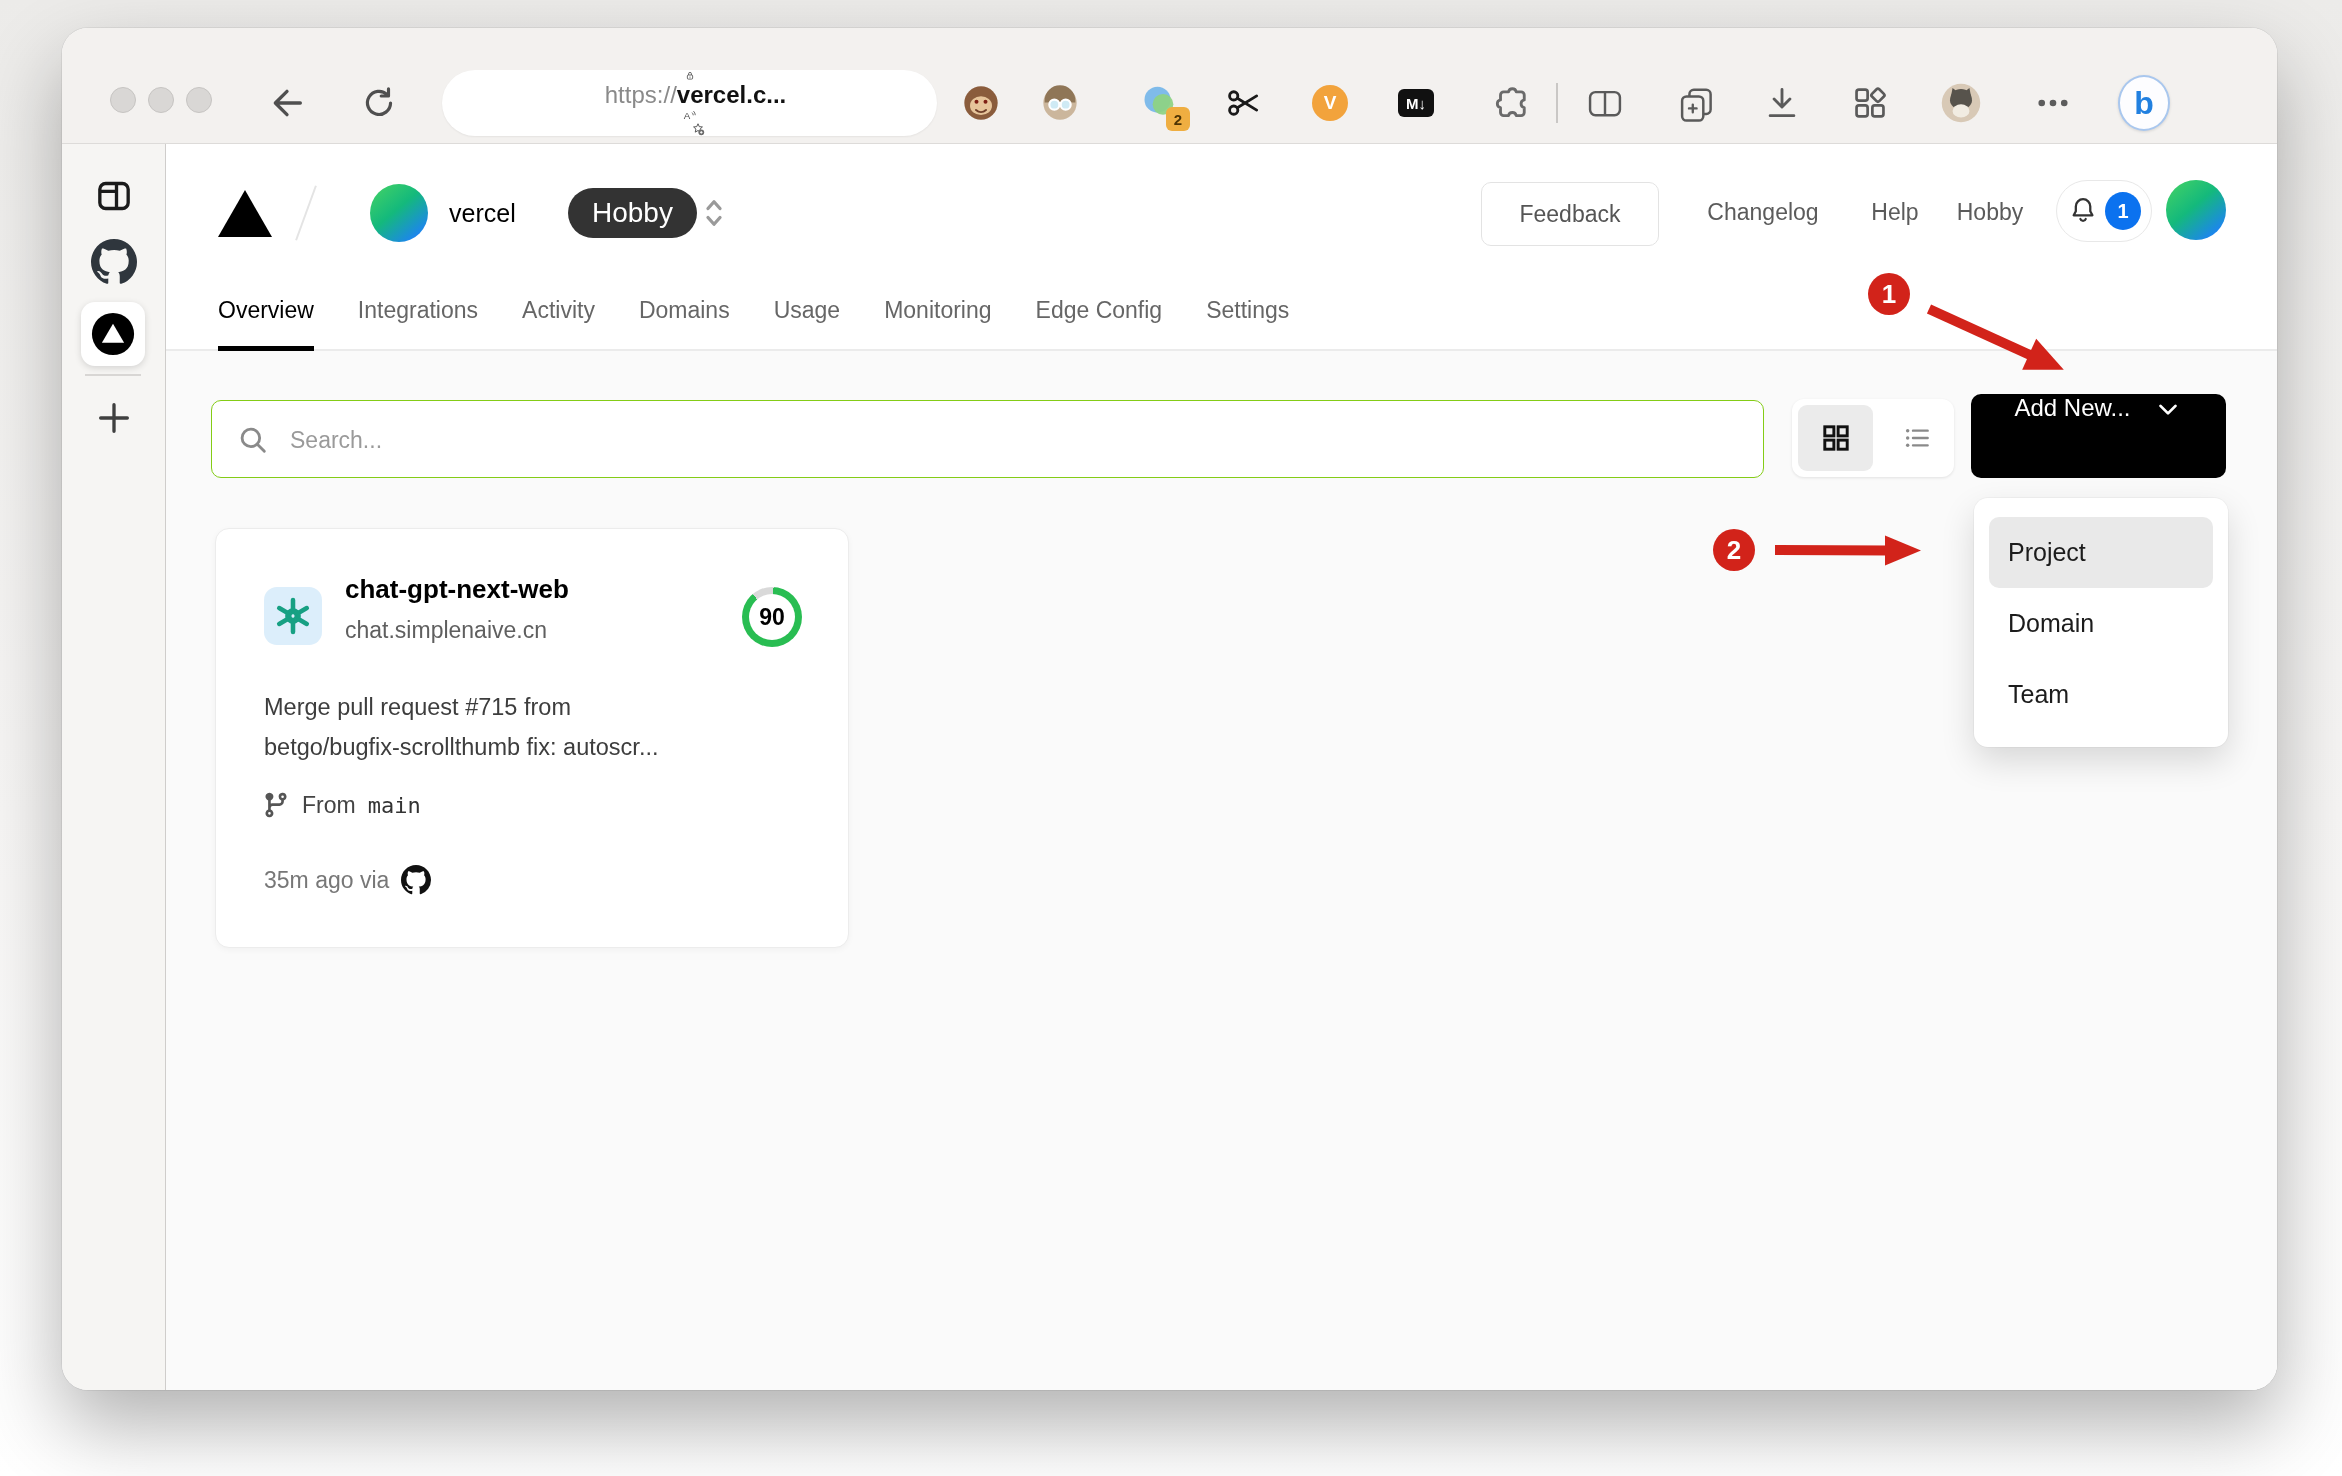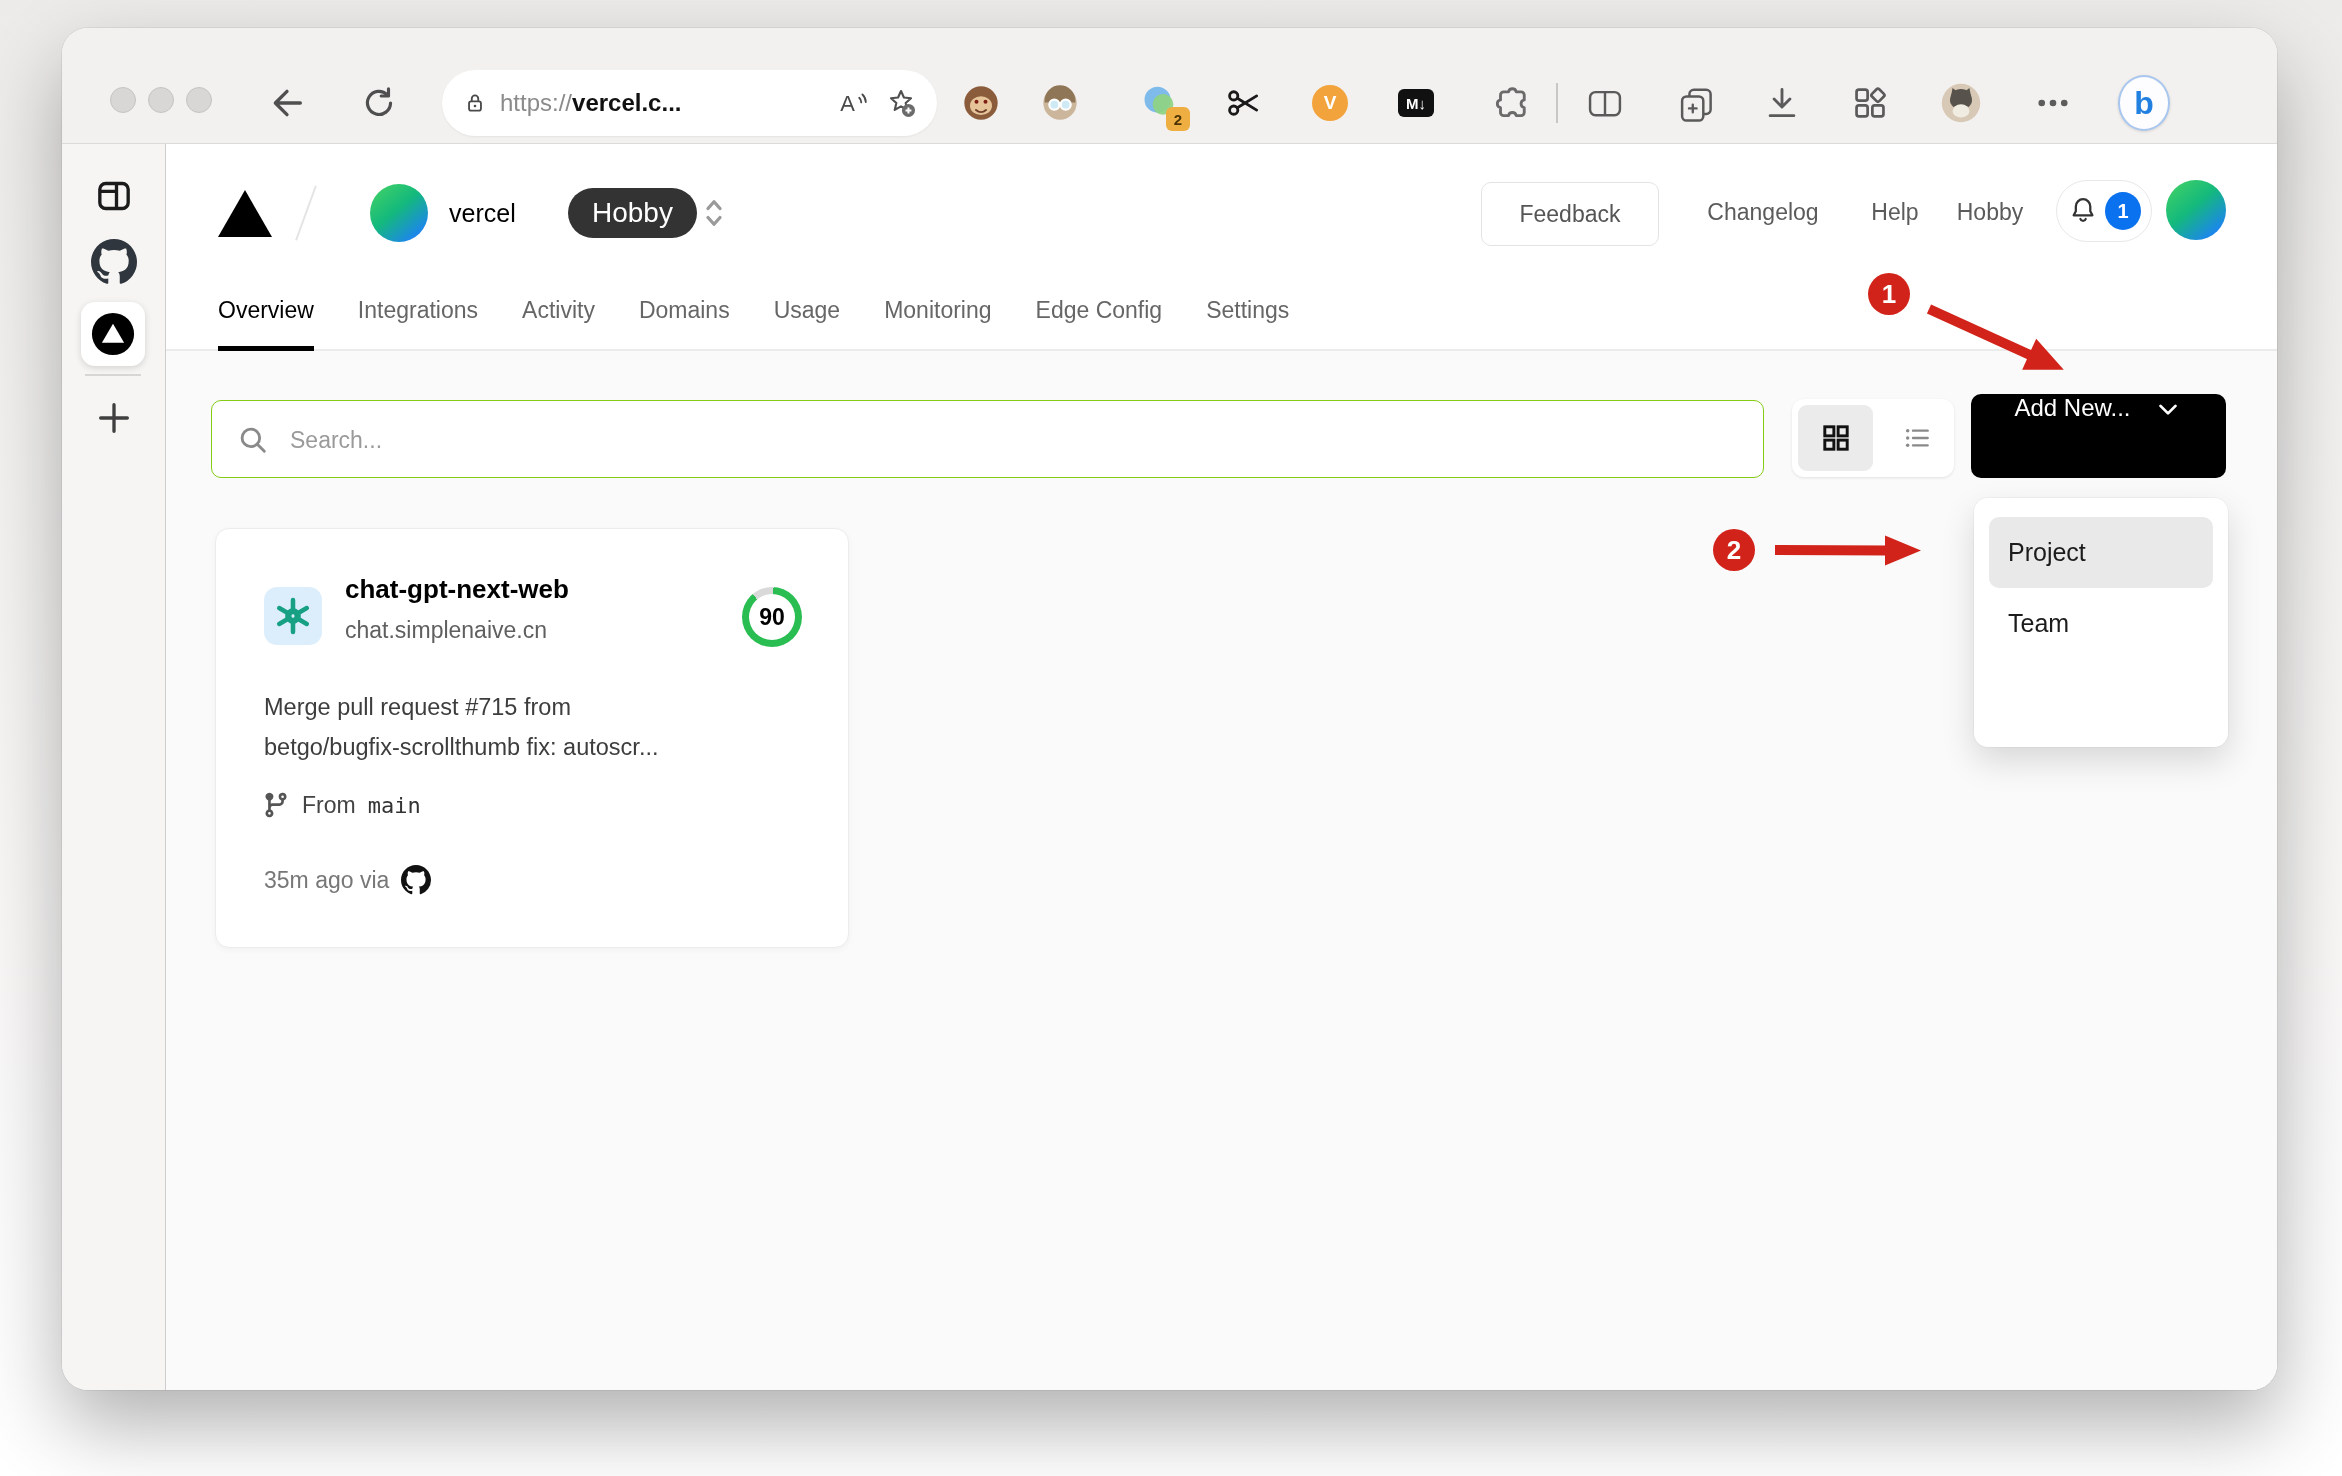--- a/index.html
+++ b/index.html
@@ -7,21 +7,21 @@
        background:linear-gradient(#ecebe9,#f7f6f5 55%,#ffffff);overflow:hidden;}
   .abs{position:absolute;}
   .stage{position:relative;width:2342px;height:1476px;}
   .window{position:absolute;left:62px;top:28px;width:2215px;height:1362px;background:#fff;
           border-radius:26px;box-shadow:0 36px 80px rgba(0,0,0,.30),0 0 0 1px rgba(0,0,0,.06);overflow:hidden;}
   
   .toolbar{position:absolute;left:0;top:0;right:0;height:115px;background:#f3f1ef;border-bottom:1px solid #dddbd9;}
   .tl{position:absolute;top:59px;width:24px;height:24px;border-radius:50%;background:#d9d7d5;border:1px solid #c6c4c2;}
   .tbtn{position:absolute;top:53px;width:44px;height:44px;display:flex;align-items:center;justify-content:center;}
   .urlpill{position:absolute;left:380px;top:42px;width:495px;height:66px;background:#fff;border-radius:33px;
-           display:flex;align-items:center;padding:0 20px;box-sizing:border-box;box-shadow:0 1px 2px rgba(0,0,0,.06);}
+           display:flex;align-items:center;padding:0 20px;box-sizing:border-box;box-shadow:0 1px 2px rgba(0,0,0,.06);flex-direction:column;}
   .urltext{font-size:24px;margin-left:12px;flex:1;white-space:nowrap;}
   .urltext .scheme{color:#8a8a8a;}
   .urltext .host{color:#111;font-weight:700;}
   .extbadge{position:absolute;right:-8px;bottom:-6px;width:24px;height:24px;background:#efae41;border-radius:6px;
             font-size:15px;font-weight:700;color:#4d3404;display:flex;align-items:center;justify-content:center;}
   .tooldiv{position:absolute;top:55px;width:2px;height:40px;background:#c9c7c5;}
   .mddl{width:36px;height:28px;background:#111;border-radius:6px;color:#fff;font-size:15px;font-weight:700;
         display:flex;align-items:center;justify-content:center;}
   .vcircle{width:36px;height:36px;border-radius:50%;background:#f2a33c;color:#fff;font-weight:700;font-size:19px;
            display:flex;align-items:center;justify-content:center;}
@@ -347,20 +347,21 @@
 
       <div class="addnew">
         <span>Add New...</span>
         <svg width="30" height="30" viewBox="0 0 24 24">
           <path d="M6 9.5l6 6 6-6" fill="none" stroke="#fff" stroke-width="2.2" stroke-linecap="round" stroke-linejoin="round"></path>
         </svg>
       </div>
 
       <div class="dropdown">
         <div class="ditem hl">Project</div>
+        <div class="ditem">Domain</div>
         <div class="ditem">Team</div>
       </div>
 
       <div class="card">
         <div class="plogo">
           <svg width="42" height="42" viewBox="0 0 24 24">
             <g fill="#17a083">
               <rect x="10.7" y="1.6" width="2.6" height="9.6" rx="1.3"></rect>
               <rect x="10.7" y="1.6" width="2.6" height="9.6" rx="1.3" transform="rotate(60 12 12)"></rect>
               <rect x="10.7" y="1.6" width="2.6" height="9.6" rx="1.3" transform="rotate(120 12 12)"></rect>

